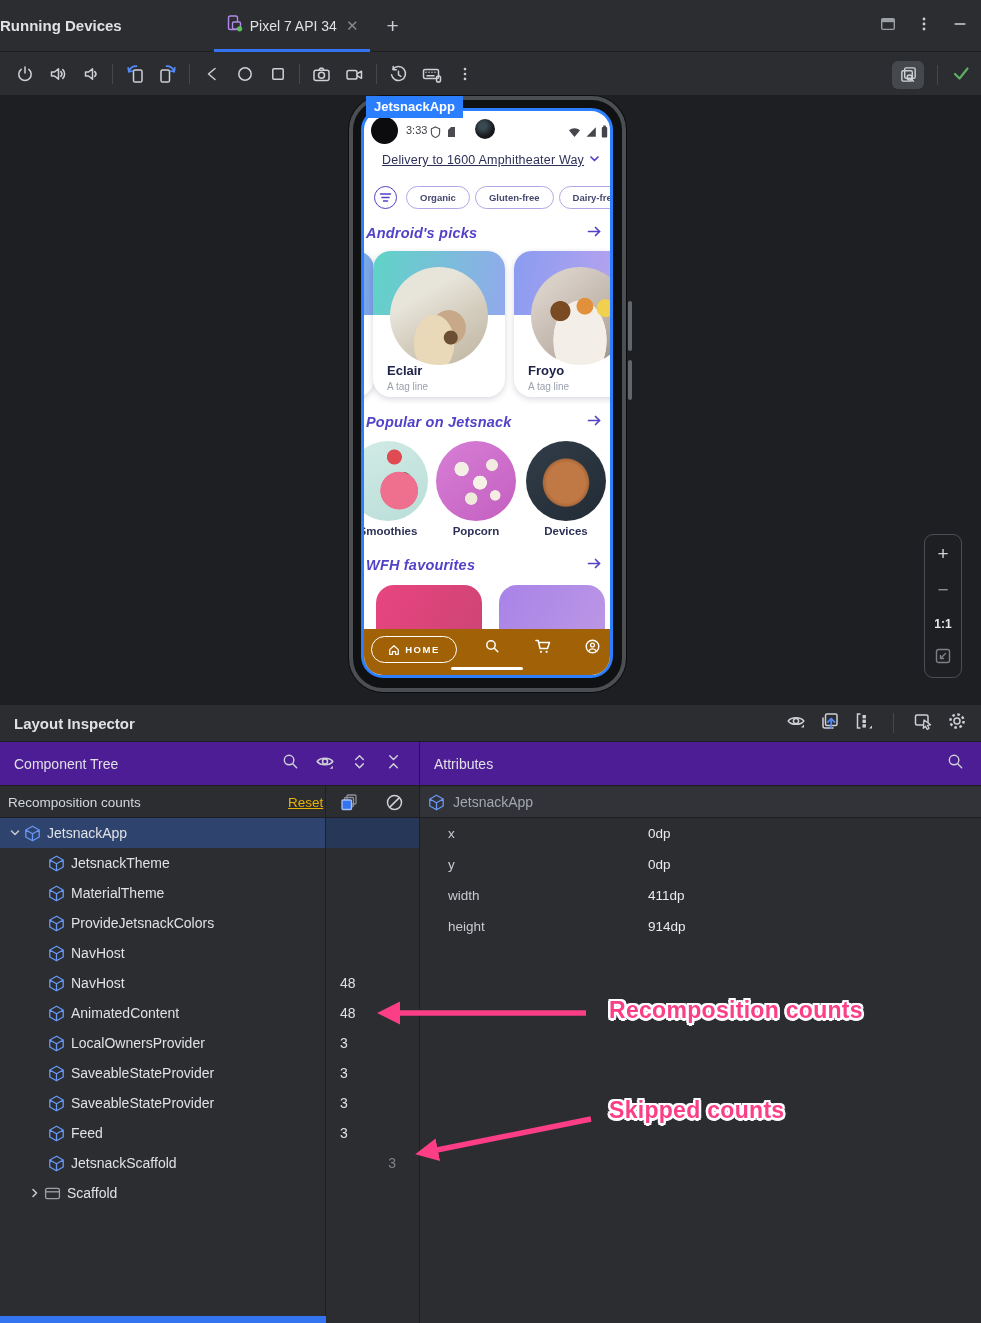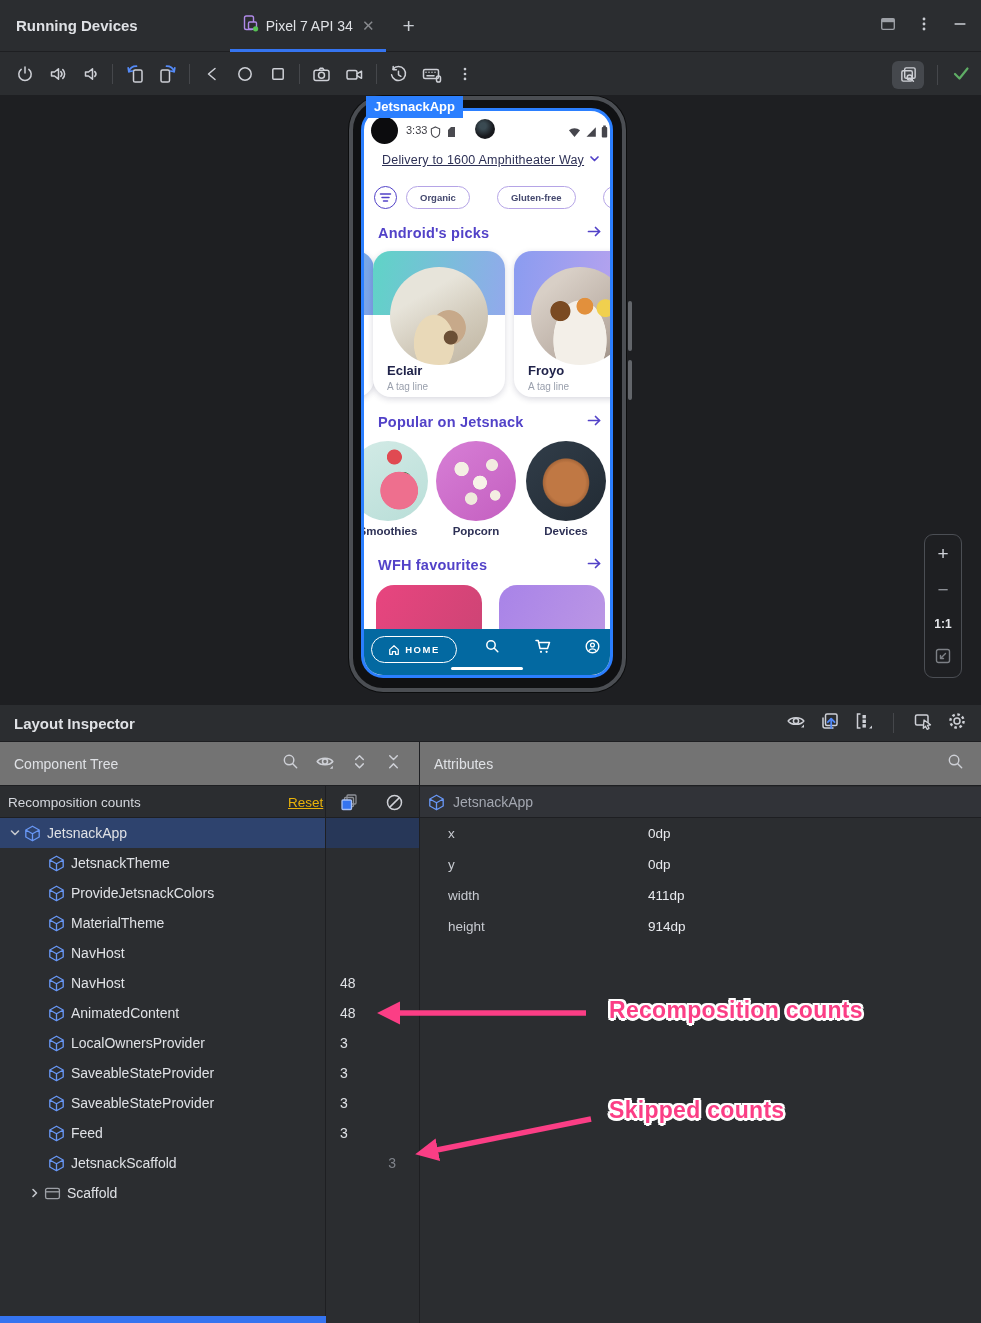--- a/index.html
+++ b/index.html
@@ -3,21 +3,21 @@
 <meta charset="utf-8">
 <style>
   * { margin:0; padding:0; box-sizing:border-box; }
   html,body { width:981px; height:1323px; overflow:hidden; background:#2b2d30;
     font-family:"Liberation Sans", sans-serif; -webkit-font-smoothing:antialiased; }
   .app { position:relative; width:981px; height:1323px; background:#2b2d30; }
 
   
   .tabbar { position:absolute; left:0; top:0; width:981px; height:52px; background:#2b2d30;
     border-bottom:1px solid #1e1f22; display:flex; align-items:center; }
-  .win-title { font-size:15px; font-weight:bold; color:#dfe1e5; margin-left:16px; }
+  .win-title { font-size:15px; font-weight:bold; color:#dfe1e5; }
   .tab { position:relative; height:52px; display:flex; align-items:center; gap:7px;
     margin-left:92px; padding:0 10px; }
   .tab::after { content:''; position:absolute; left:0; right:0; bottom:0; height:3px; background:#3574F0; }
   .tab-label { font-size:14px; color:#dfe1e5; }
   .tab-close { color:#87898d; font-size:15px; padding:0 2px; }
   .tab-plus { color:#c9ccd2; font-size:21px; font-weight:300; margin-left:16px; }
   .tabbar-right { position:absolute; right:12px; top:0; height:52px; display:flex; align-items:center; gap:18px; }
 
   
   .toolbar { position:absolute; left:0; top:53px; width:981px; height:43px; background:#2b2d30;
@@ -43,55 +43,55 @@
   
   .sb-avatar { position:absolute; left:7px; top:6px; width:27px; height:27px; border-radius:50%; background:#0c0c0e; }
   .sb-time { position:absolute; left:42px; top:13px; font-size:11px; color:#3f3f46;text-align:right; }
   .sb-ic { position:absolute; top:13px; }
   .punch { position:absolute; left:111px; top:8px; width:20px; height:20px; border-radius:50%;
     background:radial-gradient(circle at 40% 35%, #3a4a52 0 18%, #17181c 60%); }
   .delivery { position:absolute; left:18px; top:42px; font-size:12.5px; color:#2e3156; letter-spacing:.2px;text-decoration:underline; }
   .dchev { position:absolute; left:224px; top:40px; }
   .filter-ic { position:absolute; left:10px; top:75px; width:23px; height:23px; border-radius:50%;
     border:1.6px solid #5242C8; display:flex; align-items:center; justify-content:center; }
-  .chips { position:absolute; left:42px; top:75px; display:flex; gap:27px; }
+  .chips { position:absolute; left:42px; top:75px; display:flex; gap:5px; }
   .chip { border:1px solid #b5a4e6; border-radius:13px; padding:5px 13px; font-size:9.5px;
     font-weight:bold; color:#44486e; white-space:nowrap; background:#fff; }
-  .sechead { position:absolute; left:14px; font-size:14.5px; font-weight:bold; color:#5242C8; letter-spacing:.2px; }
+  .sechead { position:absolute; left:2px; font-size:14.5px; font-weight:bold; color:#5242C8; letter-spacing:.2px;font-style:italic; }
   .secarrow { position:absolute; left:222px; }
   .card { position:absolute; width:132px; height:146px; border-radius:18px; background:#fff;
     box-shadow:0 2px 6px rgba(40,40,80,.18); overflow:hidden; }
   .card-grad { position:absolute; left:0; top:0; right:0; height:64px; }
   .photo { position:absolute; left:17px; top:16px; width:98px; height:98px; border-radius:50%; }
   .cname { position:absolute; left:14px; top:112px; font-size:13px; font-weight:bold; color:#20234a; }
   .ctag  { position:absolute; left:14px; top:130px; font-size:10px; color:#9aa0ad; }
   .pop-circle { position:absolute; width:80px; height:80px; border-radius:50%; }
   .pop-label { position:absolute; font-size:11.5px; font-weight:bold; color:#2e3156; width:90px; text-align:center; }
   .wcard { position:absolute; width:106px; height:92px; border-radius:18px; overflow:hidden; }
   .wcircle { position:absolute; width:82px; height:82px; border-radius:50%; }
-  .bottom-nav { position:absolute; left:0; right:0; bottom:0; height:46px; background:#0369a1; }
+  .bottom-nav { position:absolute; left:0; right:0; bottom:0; height:46px; background:#a16207; }
   .home-pill { position:absolute; left:7px; top:7px; width:86px; height:27px; border:1.5px solid #fff;
     border-radius:15px; display:flex; align-items:center; justify-content:center; gap:5px; }
   .home-pill span { color:#fff; font-size:9.5px; font-weight:bold; letter-spacing:1.5px; }
   .nav-ic { position:absolute; top:9px; }
   .home-indicator { position:absolute; left:87px; bottom:5px; width:72px; height:3.5px; border-radius:2px; background:#fff; }
 
   
   .zoomctl { position:absolute; left:924px; top:438px; width:38px; height:144px;
     border:1px solid #4b4e54; border-radius:9px; display:flex; flex-direction:column;
     align-items:center; justify-content:space-between; padding:9px 0; }
   .zbtn { color:#cfd2d8; font-size:19px; line-height:1; }
   .z11 { color:#e5e7eb; font-size:12px; font-weight:bold; }
 
   
   .li-titlebar { position:absolute; left:0; top:705px; width:981px; height:37px; background:#2b2d30;
     border-bottom:1px solid #1e1f22; display:flex; align-items:center; }
   .li-title { font-size:15px; font-weight:bold; color:#dfe1e5; margin-left:14px; }
   .li-icons { position:absolute; right:14px; display:flex; align-items:center; gap:14px; }
-  .panel-head { position:absolute; top:742px; height:44px; background:#737373;
+  .panel-head { position:absolute; top:742px; height:44px; background:#4c1d95;
     border-bottom:1px solid #1e1f22; display:flex; align-items:center; }
   .ph-tree { left:0; width:419px; }
   .ph-attr { left:420px; width:561px; }
   .ph-title { font-size:14px; color:#dfe1e5; margin-left:14px; }
   .ph-icons { position:absolute; right:16px; display:flex; align-items:center; gap:15px; }
 
   .tree-panel { position:absolute; left:0; top:787px; width:419px; height:536px; background:#2b2d30; }
   .recomp-head { position:relative; height:31px; border-bottom:1px solid #1e1f22;
     display:flex; align-items:center; }
   .recomp-label { font-size:13.5px; color:#d4d7dd; margin-left:8px; }
@@ -559,31 +559,31 @@
       <span class="tlabel">JetsnackTheme</span>
       <span class="cnt"></span>
       <span class="skp"></span>
     </div>
     <div class="trow d1">
       <span class="nicon">
           <svg width="17" height="17" viewBox="0 0 16 16">
             <path d="M8 1.2 14.3 4.7 V11.3 L8 14.8 1.7 11.3 V4.7 Z M1.7 4.7 8 8.2 14.3 4.7 M8 8.2 V14.8" fill="none" stroke="#6897F5" stroke-width="1.25" stroke-linejoin="round"></path>
           </svg>
         </span>
+      <span class="tlabel">MaterialTheme</span>
+      <span class="cnt"></span>
+      <span class="skp"></span>
+    </div>
+    <div class="trow d1">
+      <span class="nicon">
+          <svg width="17" height="17" viewBox="0 0 16 16">
+            <path d="M8 1.2 14.3 4.7 V11.3 L8 14.8 1.7 11.3 V4.7 Z M1.7 4.7 8 8.2 14.3 4.7 M8 8.2 V14.8" fill="none" stroke="#6897F5" stroke-width="1.25" stroke-linejoin="round"></path>
+          </svg>
+        </span>
       <span class="tlabel">ProvideJetsnackColors</span>
-      <span class="cnt"></span>
-      <span class="skp"></span>
-    </div>
-    <div class="trow d1">
-      <span class="nicon">
-          <svg width="17" height="17" viewBox="0 0 16 16">
-            <path d="M8 1.2 14.3 4.7 V11.3 L8 14.8 1.7 11.3 V4.7 Z M1.7 4.7 8 8.2 14.3 4.7 M8 8.2 V14.8" fill="none" stroke="#6897F5" stroke-width="1.25" stroke-linejoin="round"></path>
-          </svg>
-        </span>
-      <span class="tlabel">MaterialTheme</span>
       <span class="cnt"></span>
       <span class="skp"></span>
     </div>
     <div class="trow d1">
       <span class="nicon">
           <svg width="17" height="17" viewBox="0 0 16 16">
             <path d="M8 1.2 14.3 4.7 V11.3 L8 14.8 1.7 11.3 V4.7 Z M1.7 4.7 8 8.2 14.3 4.7 M8 8.2 V14.8" fill="none" stroke="#6897F5" stroke-width="1.25" stroke-linejoin="round"></path>
           </svg>
         </span>
       <span class="tlabel">NavHost</span>

